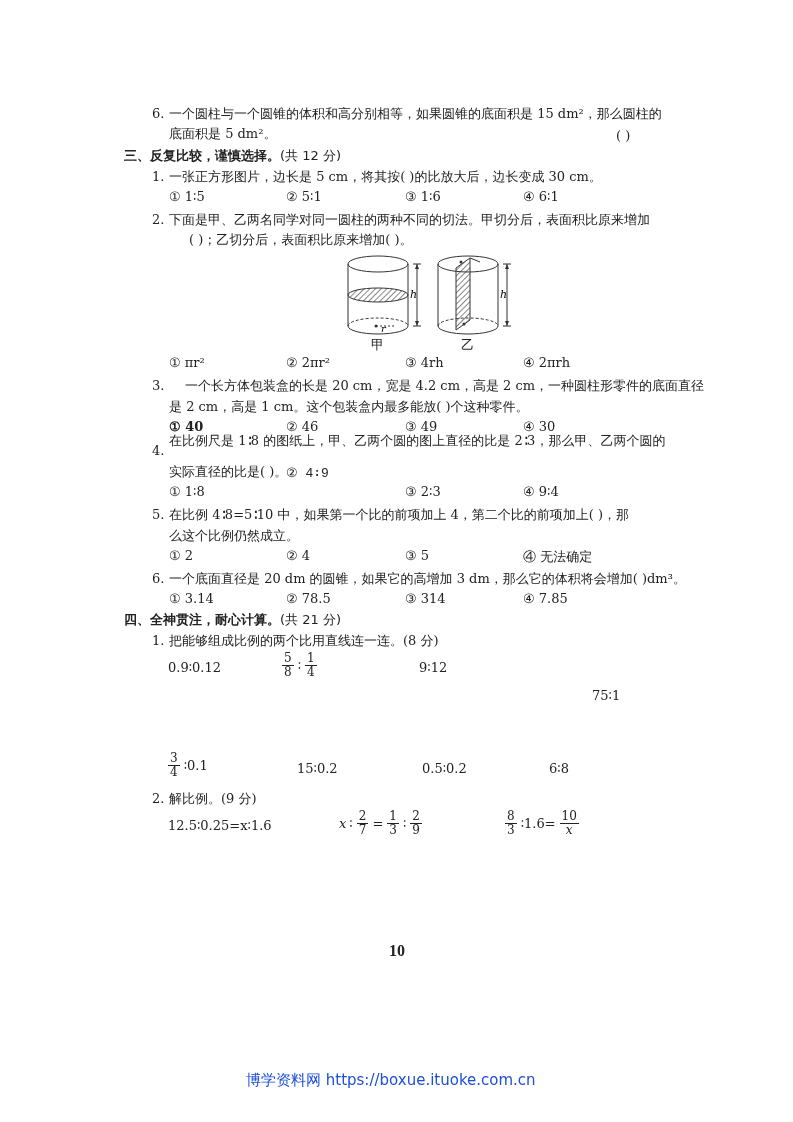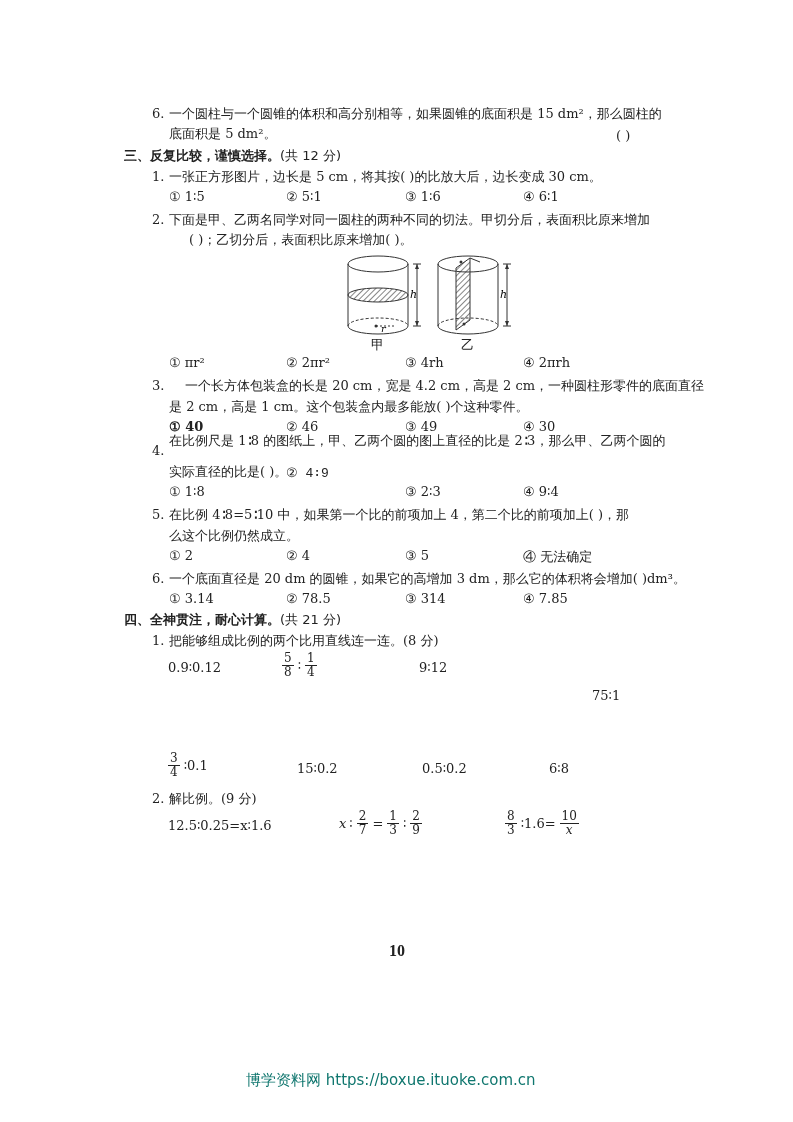--- a/index.html
+++ b/index.html
@@ -8,21 +8,21 @@
   .abs { position:absolute; white-space:nowrap; }
   .q { font-size:13px; line-height:18px; }
   .sec { font-size:13px; font-weight:bold; line-height:18px; font-family:"DejaVu Sans","Liberation Sans",sans-serif; }
   .sec .pts { font-weight:normal; }
   .opt { font-size:13px; }
   .frac { display:inline-flex; flex-direction:column; align-items:center; vertical-align:middle; font-size:12px; line-height:13px; margin:0 1px; }
   .frac .num { border-bottom:1px solid #222; padding:0 2px; }
   .frac .den { padding:0 2px; }
   .expr { font-size:13px; display:flex; align-items:center; gap:3px; }
   .pagenum { font-size:16px; font-weight:bold; font-family:"Liberation Serif", serif; }
-  .footer { font-size:15px; color:#0f766e; font-family:"DejaVu Sans","Liberation Sans",sans-serif; }
+  .footer { font-size:15px; color:#1d4ed8; font-family:"DejaVu Sans","Liberation Sans",sans-serif; }
   i.var { font-style:italic; }
 </style>
 </head>
 <body>
 
 <div class="abs q" style="left:152px;top:105px;">6.</div>
 <div class="abs q" style="left:169px;top:105px;">一个圆柱与一个圆锥的体积和高分别相等，如果圆锥的底面积是 15 dm²，那么圆柱的</div>
 <div class="abs q" style="left:169px;top:125px;">底面积是 5 dm²。</div>
 <div class="abs q" style="left:616px;top:127px;">(       )</div>
 

